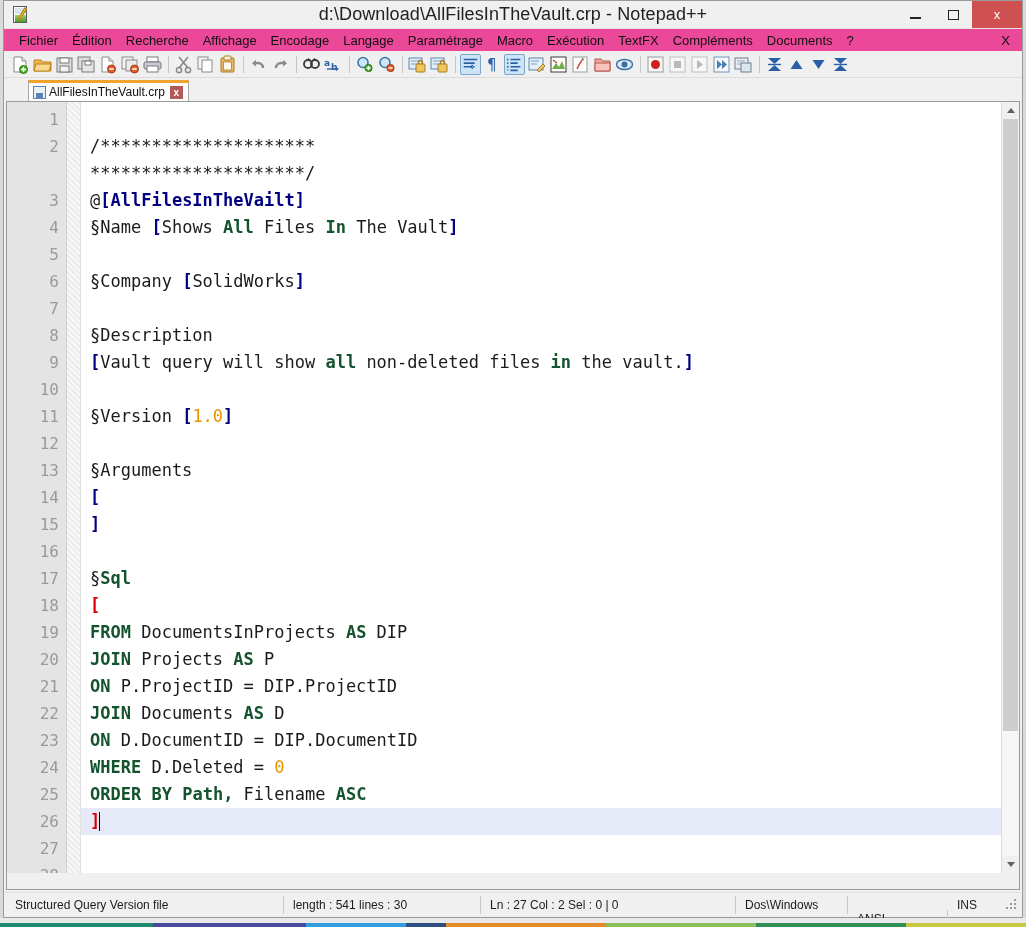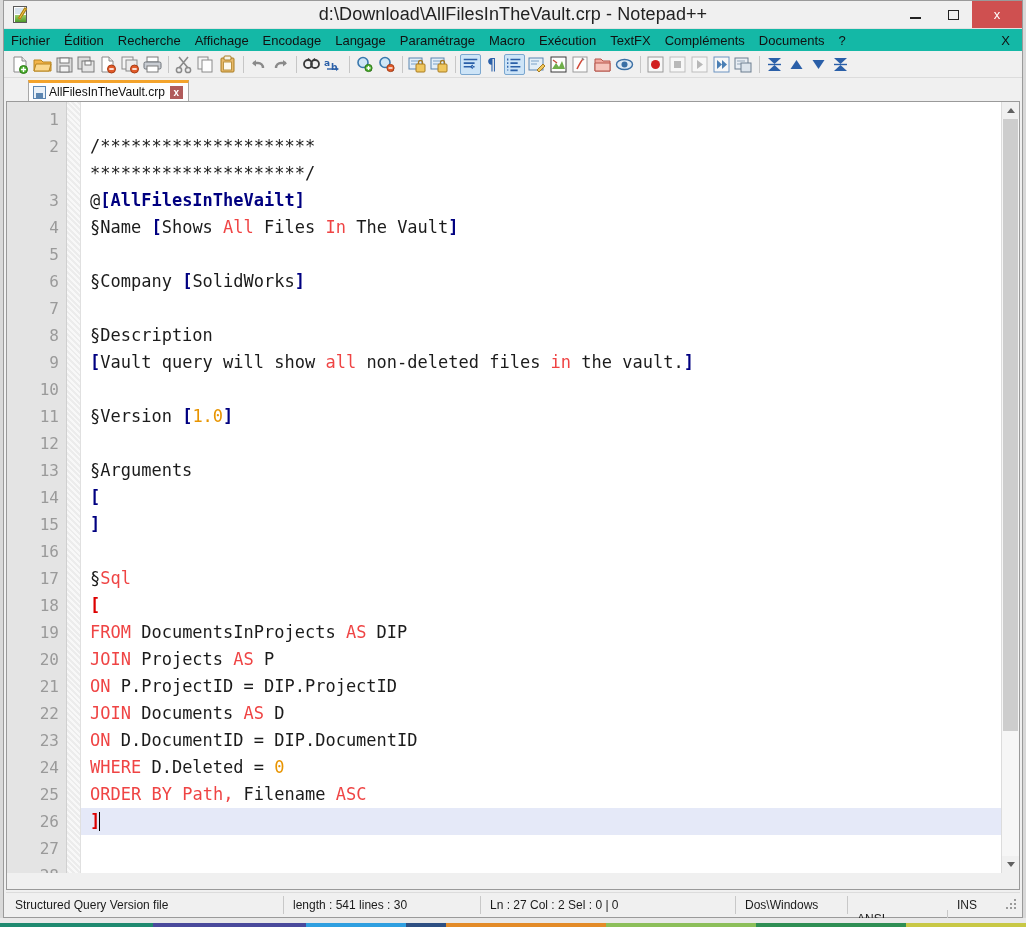--- a/index.html
+++ b/index.html
@@ -98,22 +98,22 @@
     font-size: 13px;
   }
   .min-glyph { display:block; width: 11px; height: 2px; background:#222; margin-top: 6px;}
   .max-glyph { display:block; width: 11px; height: 10px; border:1.6px solid #222; box-sizing:border-box;}
 
   
   .menubar {
     height: 22px;
     display: flex;
     align-items: center;
-    background: #14b8a6;
-    padding-left: 0;
+    background: #ec4899;
+    padding-left: 8px;
     font-size: 13px;
     color: #111;
     flex: none;
     position: relative;
   }
   .menu-item { padding: 2px 7px; white-space: nowrap; }
   .menu-right {
     position: absolute; right: 12px;
     font-size: 13px; color: #111;
   }
@@ -241,21 +241,21 @@
     position: relative;
   }
   .code .row {
     height: 27px;
     line-height: 27px;
     white-space: pre;
     padding-left: 9px;
     box-sizing: border-box;
   }
   .code .row.current { background: #e5e9f8; }
-  .k  { color: #ef4444; font-weight: normal; }   
+  .k  { color: #14532d; font-weight: bold; }   
   .br { color: #000080; font-weight: bold; }   
   .rb { color: #dd0000; font-weight: bold; }   
   .num{ color: #e89400; }                      
   .cm { color: #1b1b1b; }                      
 
   .caret {
     display: inline-block;
     width: 1px; height: 19px;
     background: #000;
     vertical-align: -4px;

